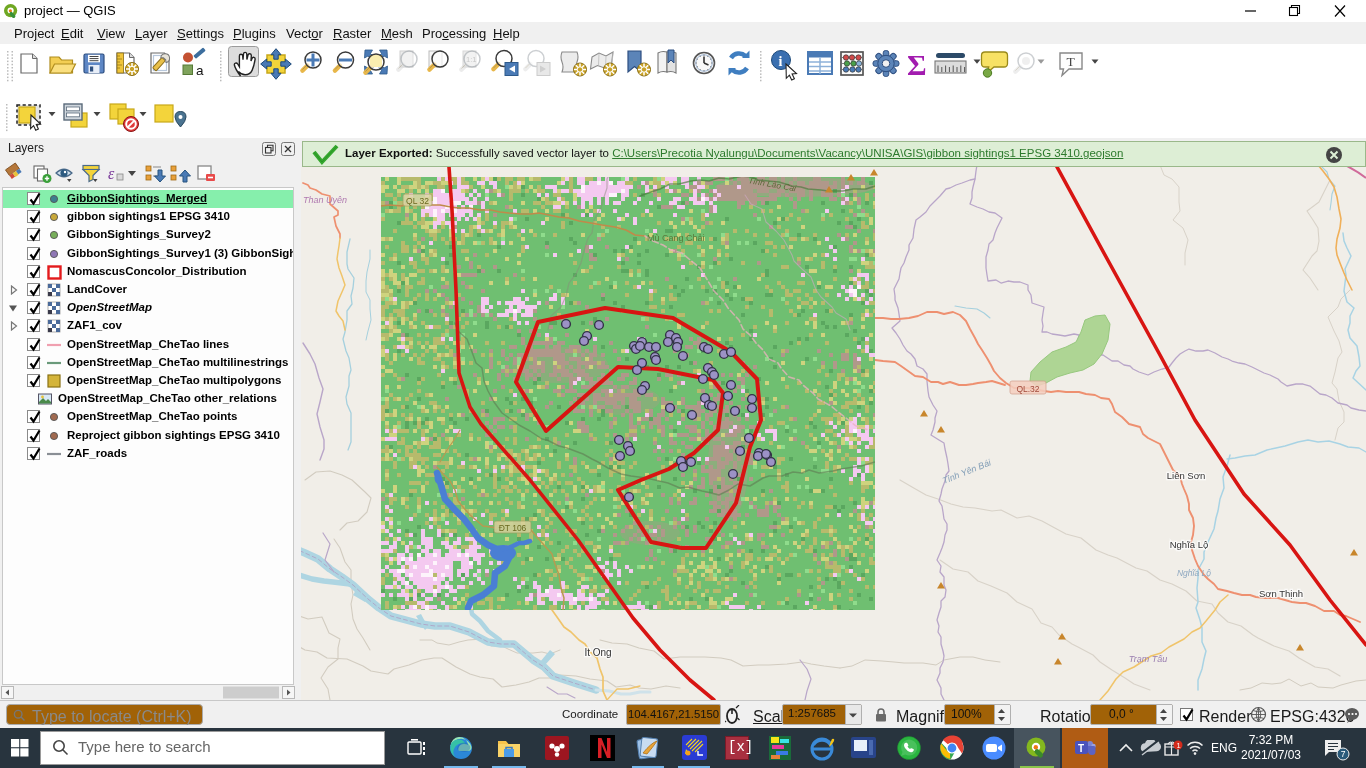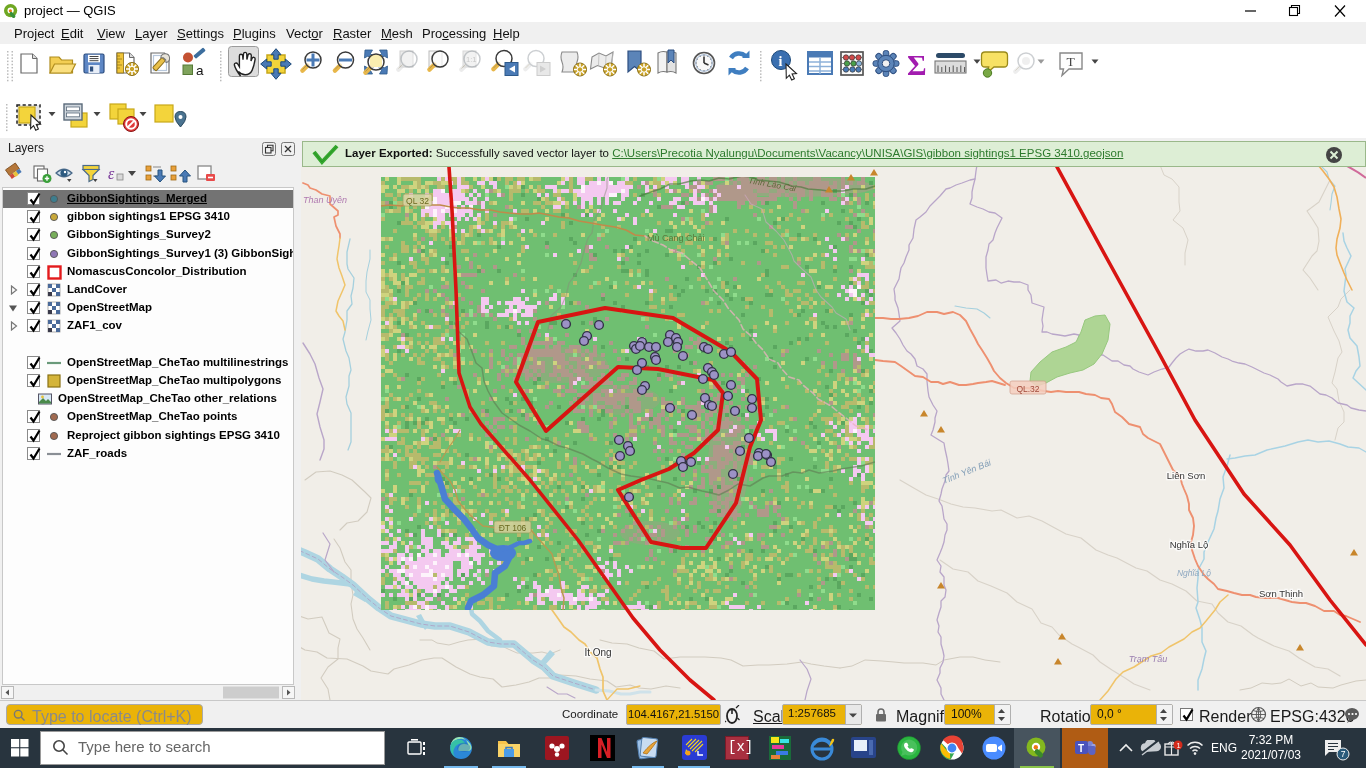--- a/index.html
+++ b/index.html
@@ -10,21 +10,21 @@
 #panel{left:0;top:138px;width:296px;height:562px;background:#f0f0f0;}
 #panel-title{left:8px;top:3px;font-size:12px;color:#222;}
 #layer-list{left:2px;top:49px;width:292px;height:498px;background:#fdfdfd;border:1px solid #c8c8c8;overflow:hidden;}
 .lrow{position:absolute;left:0;width:100%;height:18px;}
 .lrow .txt{position:absolute;left:64px;top:2px;font-size:11.5px;color:#000;font-weight:600;white-space:nowrap;}
 .cb{position:absolute;left:24px;top:2px;width:13px;height:13px;background:#fff;border:1px solid #8a8a8a;}
 .cb svg{position:absolute;left:0px;top:-3px;}
 #statusbar{left:0;top:700px;width:1366px;height:28px;background:#f0f0f0;border-top:1px solid #c8c8c8;font-size:12px;color:#222;}
 #taskbar{left:0;top:728px;width:1366px;height:40px;background:#28343e;}
 .sb-label{position:absolute;top:7px;font-size:16px;color:#1a1a1a;}
-.sb-box{position:absolute;top:3px;height:21px;background:#eab308;border:1px solid #b0b0b0;border-radius:2px;font-size:12px;color:#111;}
+.sb-box{position:absolute;top:3px;height:21px;background:#a16207;border:1px solid #b0b0b0;border-radius:2px;font-size:12px;color:#111;}
 .tb-cell{position:absolute;top:0;height:40px;}
 </style></head><body>
 <div class="abs" style="left:0;top:138px;width:1366px;height:562px;background:#f0f0f0;"></div>
 <div id="titlebar" class="abs">
 <svg class="abs" style="left:3px;top:3px" width="16" height="16" viewBox="0 0 16 16">
       <circle cx="7.6" cy="7.6" r="6.6" fill="#6fa722"></circle>
       <circle cx="7.6" cy="7.6" r="3.1" fill="#fff"></circle>
       <circle cx="7.4" cy="7.8" r="1.6" fill="#ee7913"></circle>
       <rect x="8.2" y="8.2" width="7.0" height="3.6" rx="1.8" transform="rotate(45 8.2 8.2)" fill="#389038"></rect>
     </svg>
@@ -414,21 +414,21 @@
       <path d="M153 5 h8 M153 14 h4" stroke="#888" stroke-width="1.2"></path>
       <path d="M158 8 v6 h-3.5 l5.5 6 5.5-6 h-3.5 v-6 z" fill="#4a7ab5" stroke="#24527e" stroke-width="1"></path>
       <rect x="171" y="4" width="5" height="5" fill="#e8a03a" stroke="#a06a14" stroke-width="0.8"></rect>
       <rect x="171" y="13" width="5" height="5" fill="#e8a03a" stroke="#a06a14" stroke-width="0.8"></rect>
       <path d="M183 20 v-6 h-3.5 l5.5-6 5.5 6 h-3.5 v6 z" fill="#4a7ab5" stroke="#24527e" stroke-width="1"></path>
       <rect x="198" y="4" width="13" height="13" fill="#fff" stroke="#888" stroke-width="1.3"></rect>
       <rect x="206" y="12" width="9" height="7" rx="1" fill="#e84a4a"></rect>
       <path d="M208 15.5 h5" stroke="#fff" stroke-width="1.6"></path>
     </svg>
 <div id="layer-list" class="abs">
-      <div class="lrow" style="top:2px;background:#737373;">
+      <div class="lrow" style="top:2px;background:#86efac;">
         <div class="cb">
           <svg width="14" height="17" viewBox="0 0 14 17">
             <path d="M2.5 9.5 L5.5 13.5 L11.5 3.5" fill="none" stroke="#000" stroke-width="2.2"></path>
           </svg>
         </div>
         <svg class="abs" style="left:42px;top:0" width="18" height="18">
           <circle cx="9" cy="9" r="3.6" fill="#3d7d8d" stroke="#555" stroke-width="0.9"></circle>
         </svg>
         <div class="txt" style="left:64px;text-decoration:underline;font-weight:700;">GibbonSightings_Merged</div>
       </div>
@@ -509,21 +509,21 @@
         <svg class="abs" style="left:42px;top:0" width="18" height="18">
           <g>
             <rect x="3" y="3" width="12" height="12" fill="#fff" stroke="#999" stroke-width="0.8"></rect>
             <rect x="3" y="3" width="4" height="4" fill="#4a6a9a"></rect>
             <rect x="11" y="3" width="4" height="4" fill="#4a6a9a"></rect>
             <rect x="7" y="7" width="4" height="4" fill="#4a6a9a"></rect>
             <rect x="3" y="11" width="4" height="4" fill="#3a3a4a"></rect>
             <rect x="11" y="11" width="4" height="4" fill="#4a6a9a"></rect>
           </g>
         </svg>
-        <div class="txt" style="left:64px;">OpenStreetMap</div>
+        <div class="txt" style="left:64px;font-style:italic;">OpenStreetMap</div>
       </div>
       <div class="lrow" style="top:129.4px;">
         <svg class="abs" style="left:7px;top:4px" width="8" height="10">
           <path d="M1.5 1 L6.5 5 L1.5 9z" fill="none" stroke="#777" stroke-width="1.2"></path>
         </svg>
         <div class="cb">
           <svg width="14" height="17" viewBox="0 0 14 17">
             <path d="M2.5 9.5 L5.5 13.5 L11.5 3.5" fill="none" stroke="#000" stroke-width="2.2"></path>
           </svg>
         </div>
@@ -532,20 +532,31 @@
             <rect x="3" y="3" width="12" height="12" fill="#fff" stroke="#999" stroke-width="0.8"></rect>
             <rect x="3" y="3" width="4" height="4" fill="#4a6a9a"></rect>
             <rect x="11" y="3" width="4" height="4" fill="#4a6a9a"></rect>
             <rect x="7" y="7" width="4" height="4" fill="#4a6a9a"></rect>
             <rect x="3" y="11" width="4" height="4" fill="#3a3a4a"></rect>
             <rect x="11" y="11" width="4" height="4" fill="#4a6a9a"></rect>
           </g>
         </svg>
         <div class="txt" style="left:64px;">ZAF1_cov</div>
       </div>
+      <div class="lrow" style="top:147.6px;">
+        <div class="cb">
+          <svg width="14" height="17" viewBox="0 0 14 17">
+            <path d="M2.5 9.5 L5.5 13.5 L11.5 3.5" fill="none" stroke="#000" stroke-width="2.2"></path>
+          </svg>
+        </div>
+        <svg class="abs" style="left:42px;top:0" width="18" height="18">
+          <line x1="2" y1="9" x2="16" y2="9" stroke="#f0a0b0" stroke-width="2.2"></line>
+        </svg>
+        <div class="txt" style="left:64px;">OpenStreetMap_CheTao lines</div>
+      </div>
       <div class="lrow" style="top:183.99999999999997px;">
         <div class="cb">
           <svg width="14" height="17" viewBox="0 0 14 17">
             <path d="M2.5 9.5 L5.5 13.5 L11.5 3.5" fill="none" stroke="#000" stroke-width="2.2"></path>
           </svg>
         </div>
         <svg class="abs" style="left:42px;top:0" width="18" height="18">
           <rect x="3" y="3" width="12" height="12" fill="#d4b43a" stroke="#8a7214" stroke-width="1.2"></rect>
         </svg>
         <div class="txt" style="left:64px;">OpenStreetMap_CheTao multipolygons</div>
@@ -644,21 +655,21 @@
     <div class="sb-box" style="left:944px;width:67px;">
       <span style="position:absolute;left:6px;top:2px;">100%</span>
       <span style="position:absolute;right:0;top:0;width:16px;height:19px;background:#f2f2f2;border-left:1px solid #b0b0b0;"></span>
       <svg style="position:absolute;right:3px;top:2px" width="11" height="16">
         <path d="M2 6 l3.5-4 3.5 4z" fill="#444"></path>
         <path d="M2 10 l3.5 4 3.5-4z" fill="#444"></path>
       </svg>
     </div>
     <div class="sb-label" style="left:1040px;">Rotation</div>
     <div class="sb-box" style="left:1090px;width:83px;">
-      <span style="position:absolute;left:6px;top:2px;">0,0 °</span>
+      <span style="position:absolute;left:18px;top:2px;">0,0 °</span>
       <span style="position:absolute;right:0;top:0;width:16px;height:19px;background:#f2f2f2;border-left:1px solid #b0b0b0;"></span>
       <svg style="position:absolute;right:3px;top:2px" width="11" height="16">
         <path d="M2 6 l3.5-4 3.5 4z" fill="#444"></path>
         <path d="M2 10 l3.5 4 3.5-4z" fill="#444"></path>
       </svg>
     </div>
     <div class="cb abs" style="left:1180px;top:7px;border-color:#777;">
       <svg width="14" height="17" viewBox="0 0 14 17">
         <path d="M2.5 9.5 L5.5 13.5 L11.5 3.5" fill="none" stroke="#000" stroke-width="2.2"></path>
       </svg>

